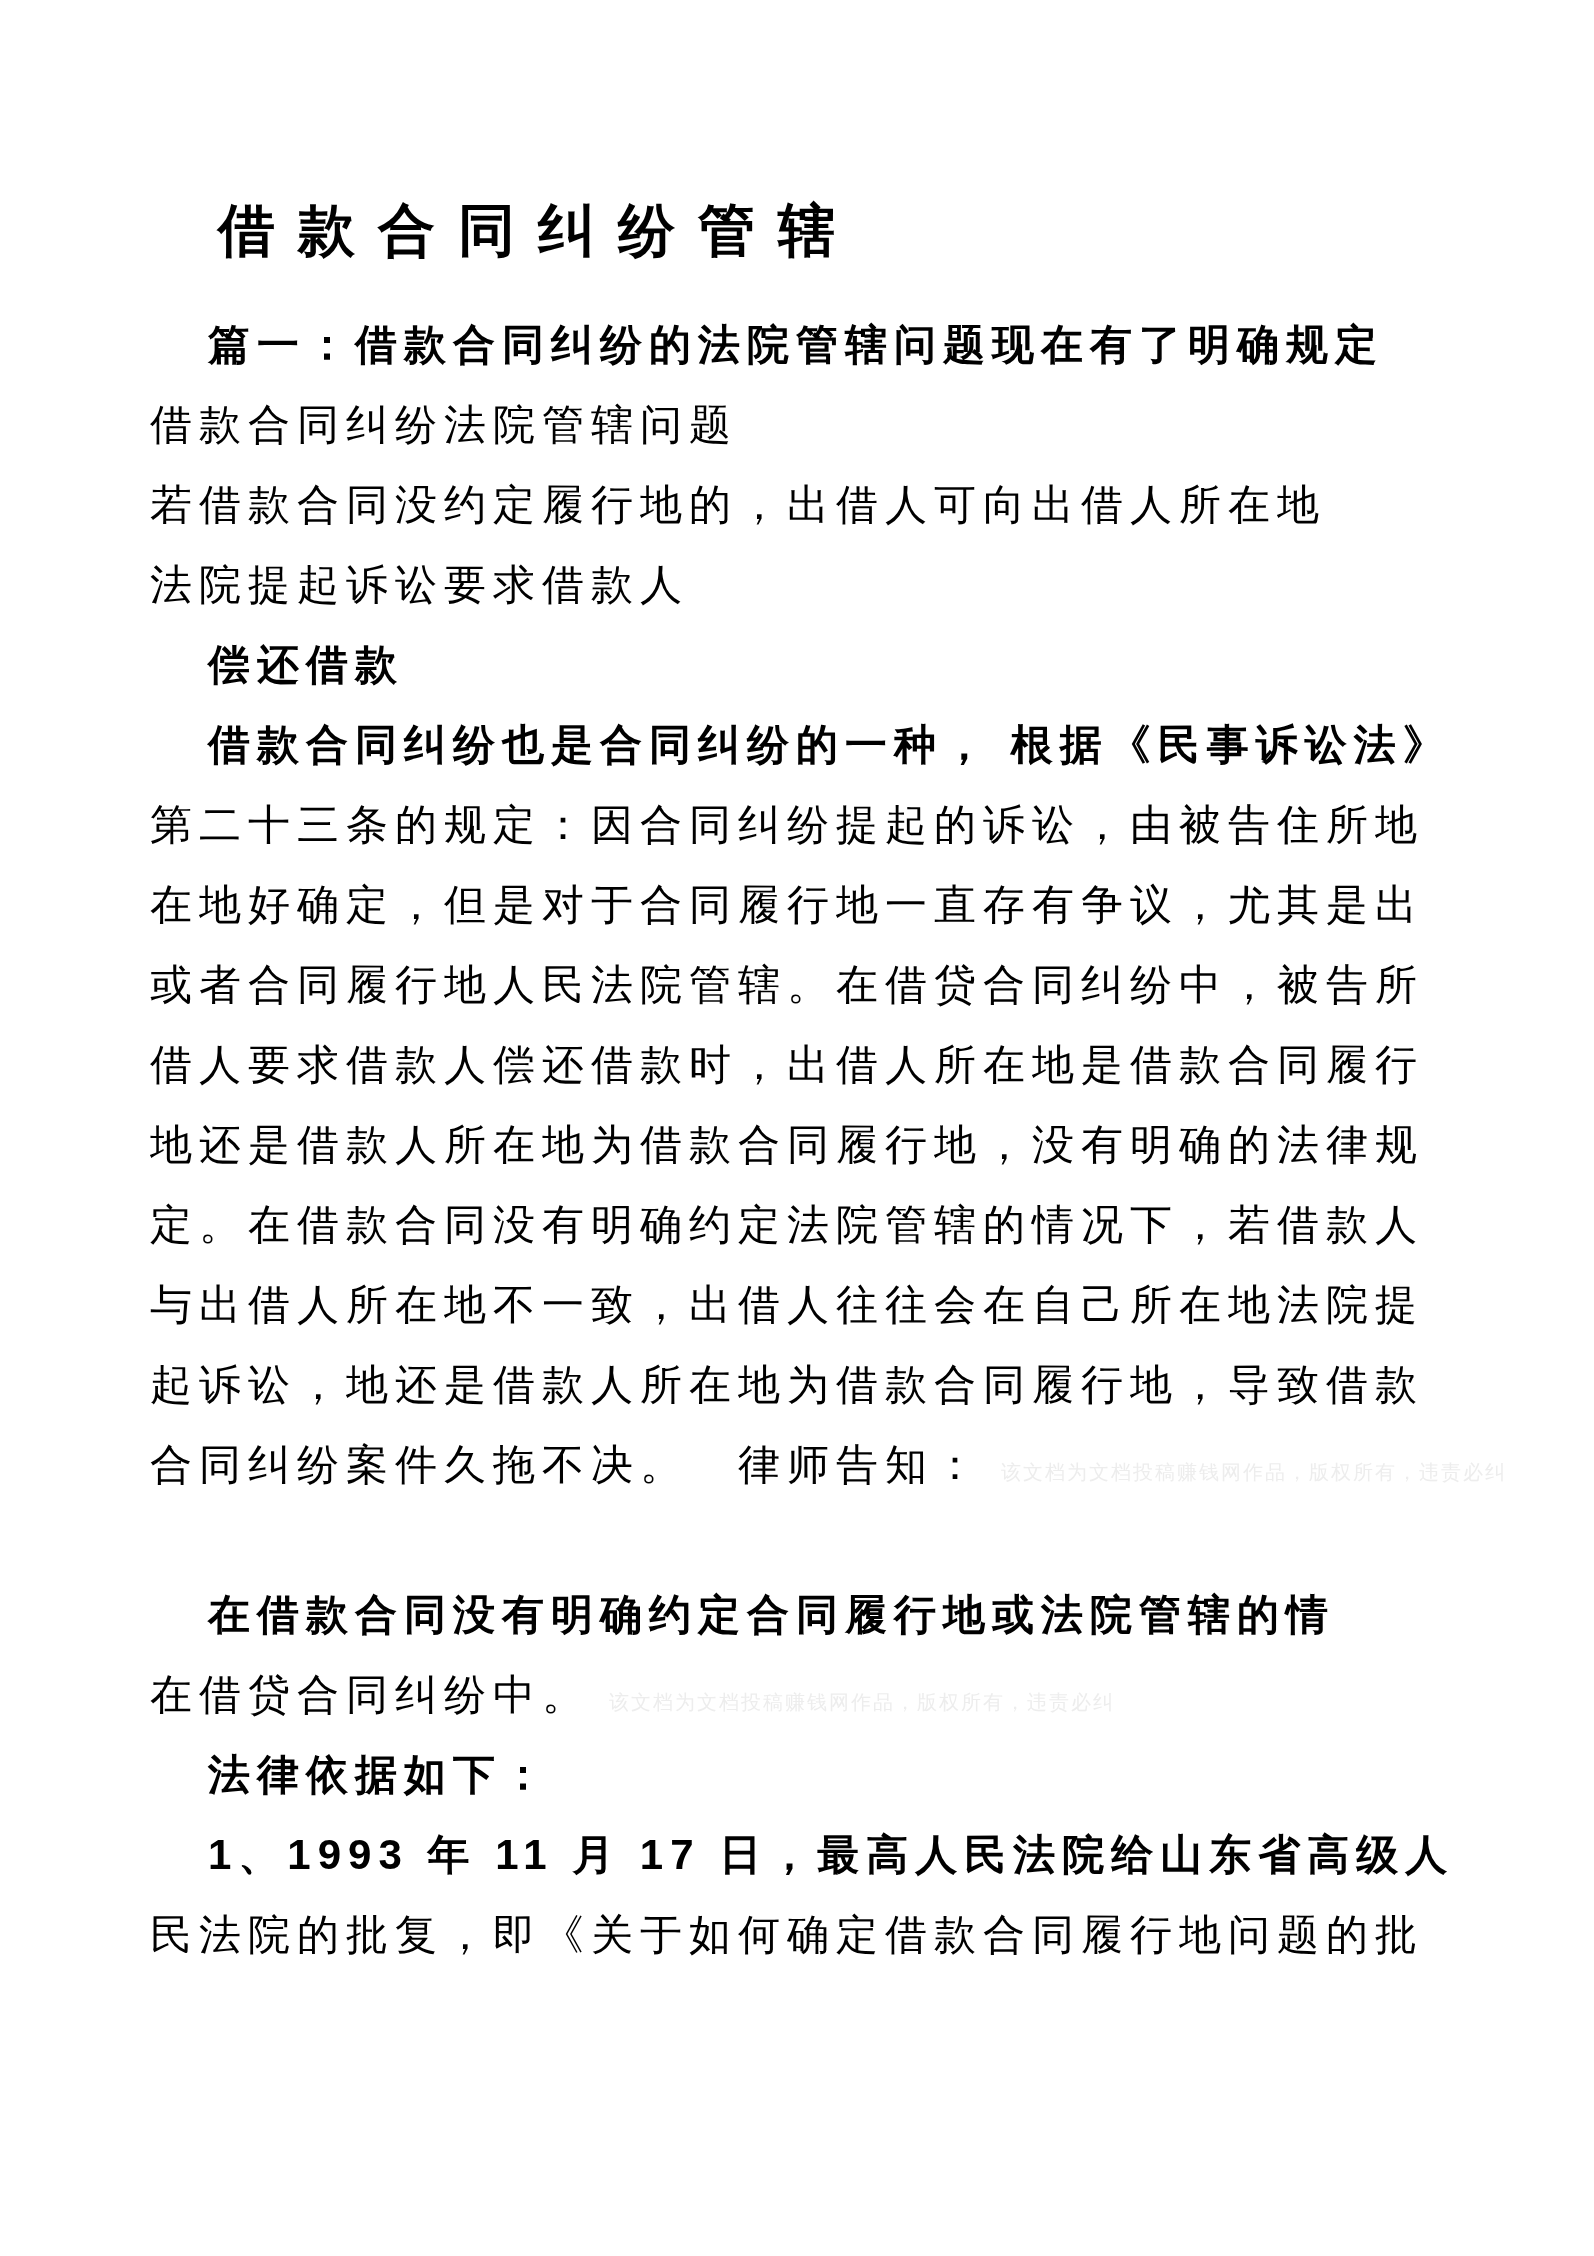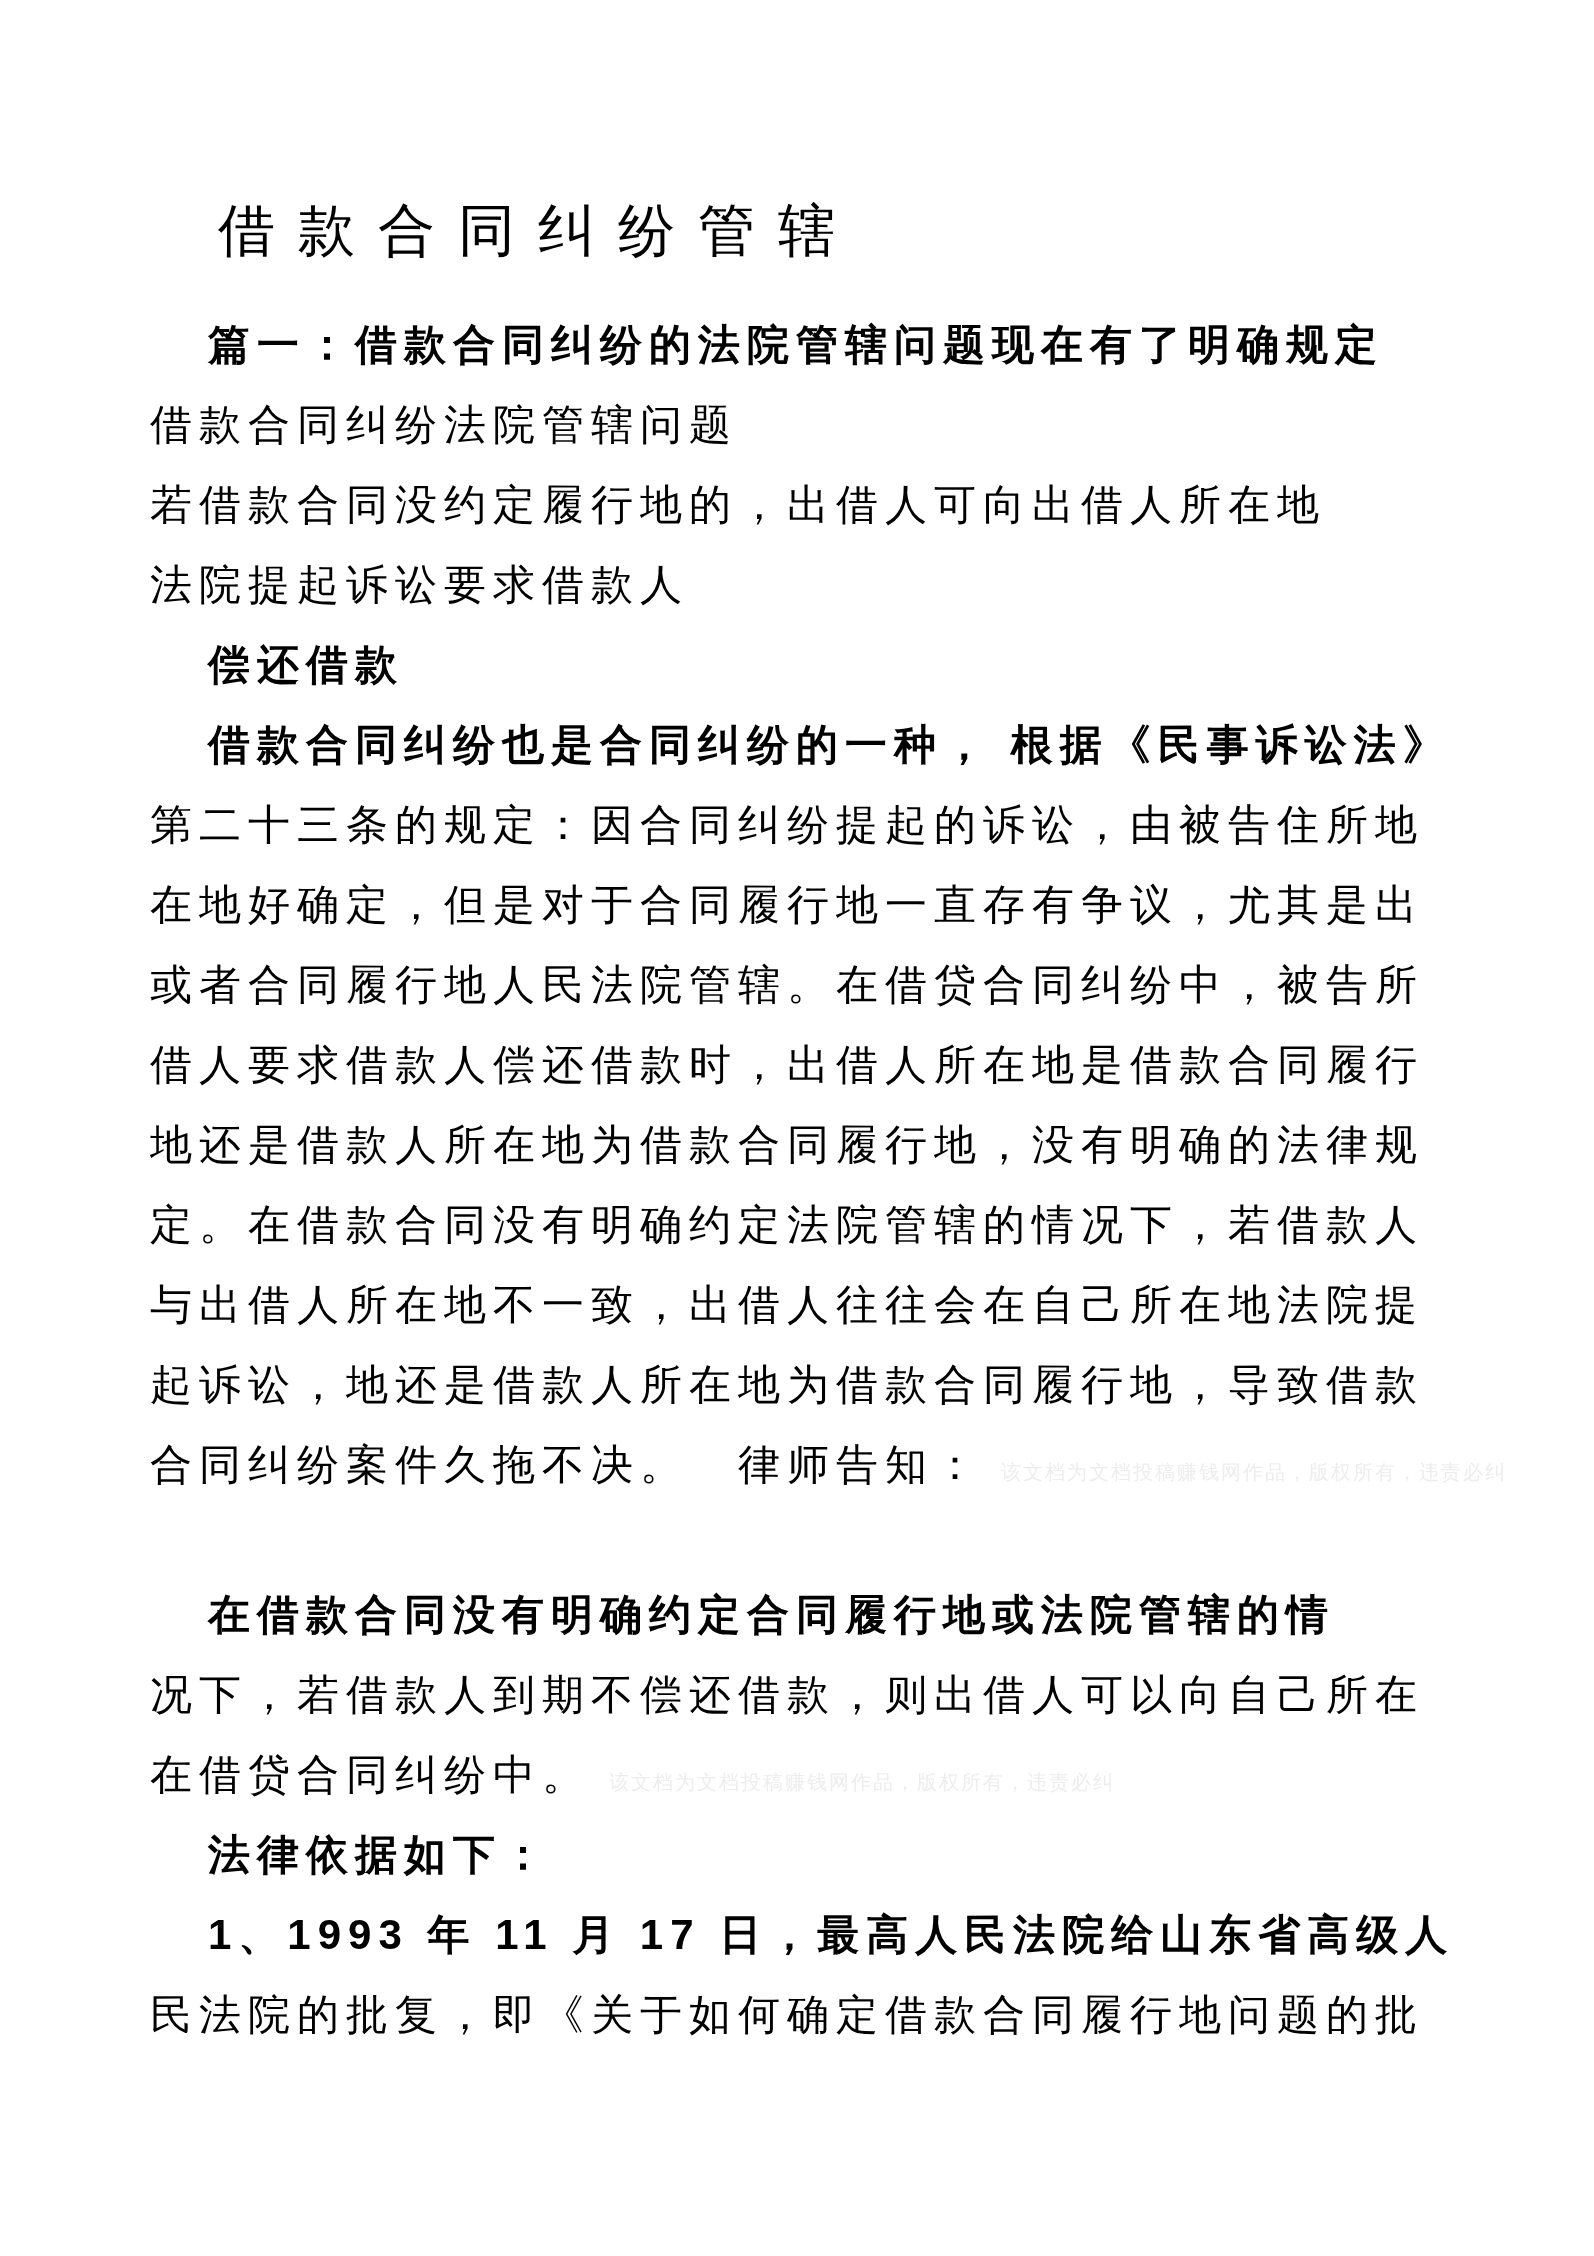--- a/index.html
+++ b/index.html
@@ -14,21 +14,21 @@
     background: #ffffff;
     color: #000000;
     font-family: "Liberation Sans", sans-serif;
     overflow: hidden;
   }
   .title {
     margin: 0;
     padding-top: 202px;
     margin-left: 218px;
     font-size: 57px;
-    font-weight: 400;
+    font-weight: 700;
     letter-spacing: 23px;
     line-height: 1;
     white-space: pre;
   }
   .body {
     margin-top: 46px;
     padding: 0 150px;
     font-size: 42px;
     letter-spacing: 7px;
   }
@@ -67,19 +67,18 @@
     <div class="line"><span>第二十三条的规定：因合同纠纷提起的诉讼，由被告住所地</span></div>
     <div class="line"><span>在地好确定，但是对于合同履行地一直存有争议，尤其是出</span></div>
     <div class="line"><span>或者合同履行地人民法院管辖。在借贷合同纠纷中，被告所</span></div>
     <div class="line"><span>借人要求借款人偿还借款时，出借人所在地是借款合同履行</span></div>
     <div class="line"><span>地还是借款人所在地为借款合同履行地，没有明确的法律规</span></div>
     <div class="line"><span>定。在借款合同没有明确约定法院管辖的情况下，若借款人</span></div>
     <div class="line"><span>与出借人所在地不一致，出借人往往会在自己所在地法院提</span></div>
     <div class="line"><span>起诉讼，地还是借款人所在地为借款合同履行地，导致借款</span></div>
     <div class="line"><span>合同纠纷案件久拖不决。　律师告知：</span><span class="watermark">该文档为文档投稿赚钱网作品，版权所有，违责必纠</span></div>
     <div class="line indent gap-before"><span>在借款合同没有明确约定合同履行地或法院管辖的情</span></div>
-    <div class="line"><span>况下，若借款人到期不偿还借款，则出借人可以向自己所在</span></div>
     <div class="line"><span>在借贷合同纠纷中。</span><span class="watermark">该文档为文档投稿赚钱网作品，版权所有，违责必纠</span></div>
     <div class="line indent"><span>法律依据如下：</span></div>
     <div class="line indent"><span>1、1993 年 11 月 17 日，最高人民法院给山东省高级人</span></div>
     <div class="line"><span>民法院的批复，即《关于如何确定借款合同履行地问题的批</span></div>
   </div>
 </div>
 
 </body></html>

